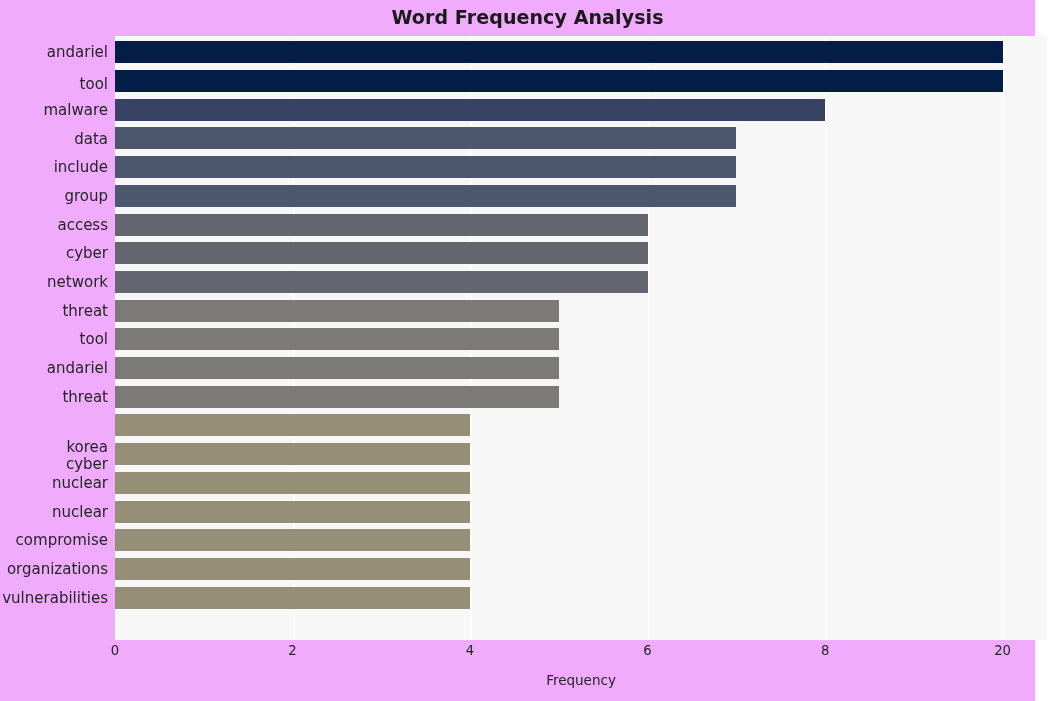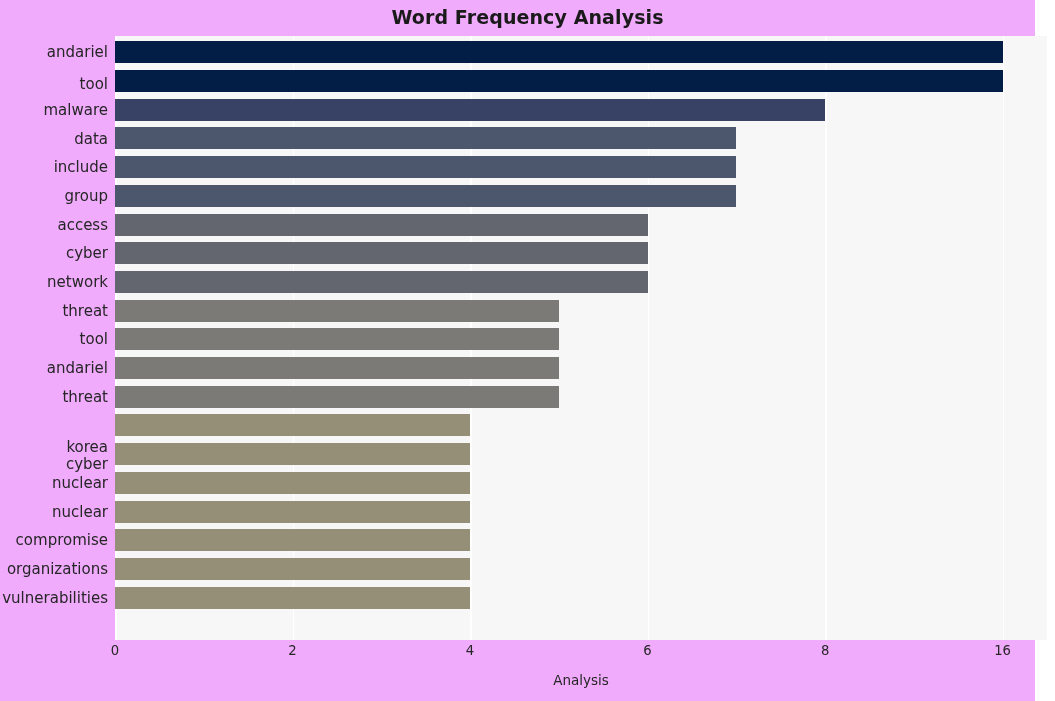--- a/index.html
+++ b/index.html
@@ -213,18 +213,18 @@
       <div class="ytick" style="top: 495.3px;">compromise</div>
       <div class="ytick" style="top: 524px;">organizations</div>
       <div class="ytick" style="top: 552.7px;">vulnerabilities</div>
     </div>
   <div id="xtick-layer">
       <div class="xtick" style="left: 115px;">0</div>
       <div class="xtick" style="left: 292.524px;">2</div>
       <div class="xtick" style="left: 470.048px;">4</div>
       <div class="xtick" style="left: 647.571px;">6</div>
       <div class="xtick" style="left: 825.095px;">8</div>
-      <div class="xtick" style="left: 1002.62px;">16</div>
+      <div class="xtick" style="left: 1002.62px;">20</div>
     </div>
 
-  <div id="xlabel">Analysis</div>
+  <div id="xlabel">Frequency</div>
 
 </div>
 
 </body></html>

